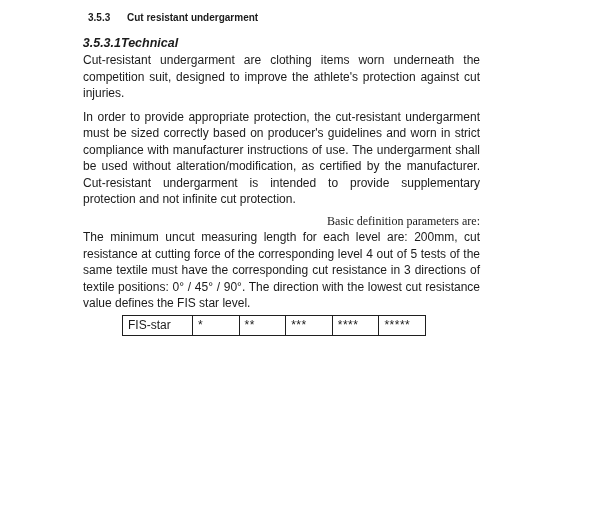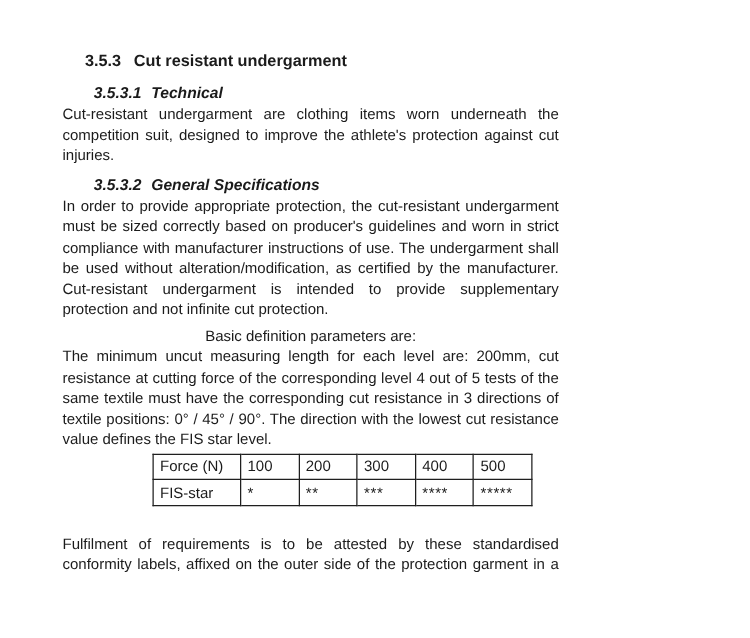--- a/index.html
+++ b/index.html
@@ -9,47 +9,46 @@
     height: 510px;
     background: #ffffff;
     color: #1b1b1b;
     font-family: "Liberation Sans", sans-serif;
     font-size: 12px;
     box-sizing: border-box;
     padding-top: 9px;
     overflow: hidden;
   }
   .h-main {
-    padding-left: 68px;
-    font-size: 13px;
+    padding-left: 88px;
+    font-size: 10px;
     font-weight: bold;
     line-height: 17px;
     margin-bottom: 9px;
     white-space: nowrap;
-    margin-top: 31px;
   }
   .h-main .num { display: inline-block; width: 39px; }
   .sec-head {
     padding-left: 75px;
     font-size: 12.5px;
     font-weight: bold;
     font-style: italic;
     line-height: 17px;
     white-space: nowrap;
   }
   .sec { margin-top: 7px; }
   .sec:first-of-type { margin-top: 0; }
-  .sec-head .num { display: inline-block; width: 46px; }
+  .sec-head .num { display: inline-block; width: 46px; text-align: right; }
   .body-col {
-    margin-left: 50px;
+    margin-left: 83px;
     width: 397px;
     line-height: 16.5px;
   }
   .body-col p { margin: 0; text-align: justify; }
-  .body-col p.no-justify { text-align: center; }
+  .body-col p.no-justify { text-align: right; font-family: Liberation Serif, serif; }
   .fis-table {
     margin-left: 122px;
     margin-top: 3px;
     border-collapse: collapse;
     table-layout: fixed;
     width: 303px;
     font-size: 12px;
   }
   .fis-table td {
     border: 1.4px solid #1f1f1f;
@@ -77,23 +76,20 @@
   <div class="sec">
     <div class="sec-head">
       <span class="num">3.5.3.1</span><span>Technical</span>
     </div>
     <div class="body-col">
       <p>Cut-resistant undergarment are clothing items worn underneath the competition suit, designed to improve the athlete's protection against cut injuries.</p>
     </div>
   </div>
 
   <div class="sec">
-    <div class="sec-head">
-      <span class="num">3.5.3.2</span><span>General Specifications</span>
-    </div>
     <div class="body-col">
       <p>In order to provide appropriate protection, the cut-resistant undergarment must be sized correctly based on producer's guidelines and worn in strict compliance with manufacturer instructions of use. The undergarment shall be used without alteration/modification, as certified by the manufacturer. Cut-resistant undergarment is intended to provide supplementary protection and not infinite cut protection.</p>
     </div>
   </div>
 
   <div class="sec" style="margin-top:5px;">
     <div class="body-col">
       <p class="no-justify">Basic definition parameters are:</p>
       <p>The minimum uncut measuring length for each level are: 200mm, cut resistance at cutting force of the corresponding level 4 out of 5 tests of the same textile must have the corresponding cut resistance in 3 directions of textile positions: 0° / 45° / 90°. The direction with the lowest cut resistance value defines the FIS star level.</p>
     </div>
@@ -103,35 +99,24 @@
     <colgroup>
       <col style="width:70px;">
       <col style="width:46.6px;">
         <col style="width:46.6px;">
         <col style="width:46.6px;">
         <col style="width:46.6px;">
         <col style="width:46.6px;">
     </colgroup>
     <tbody>
       <tr>
-        <td>Force (N)</td>
-        <td>100</td>
-        <td>200</td>
-        <td>300</td>
-        <td>400</td>
-        <td>500</td>
-      </tr>
-      <tr>
         <td>FIS-star</td>
         <td class="star-cell">*</td>
         <td class="star-cell">**</td>
         <td class="star-cell">***</td>
         <td class="star-cell">****</td>
         <td class="star-cell">*****</td>
       </tr>
     </tbody>
   </table>
 
-  <div class="body-col closing">
-    <p>Fulfilment of requirements is to be attested by these standardised conformity labels, affixed on the outer side of the protection garment in a</p>
-  </div>
 
 </div>
 
 </body></html>

